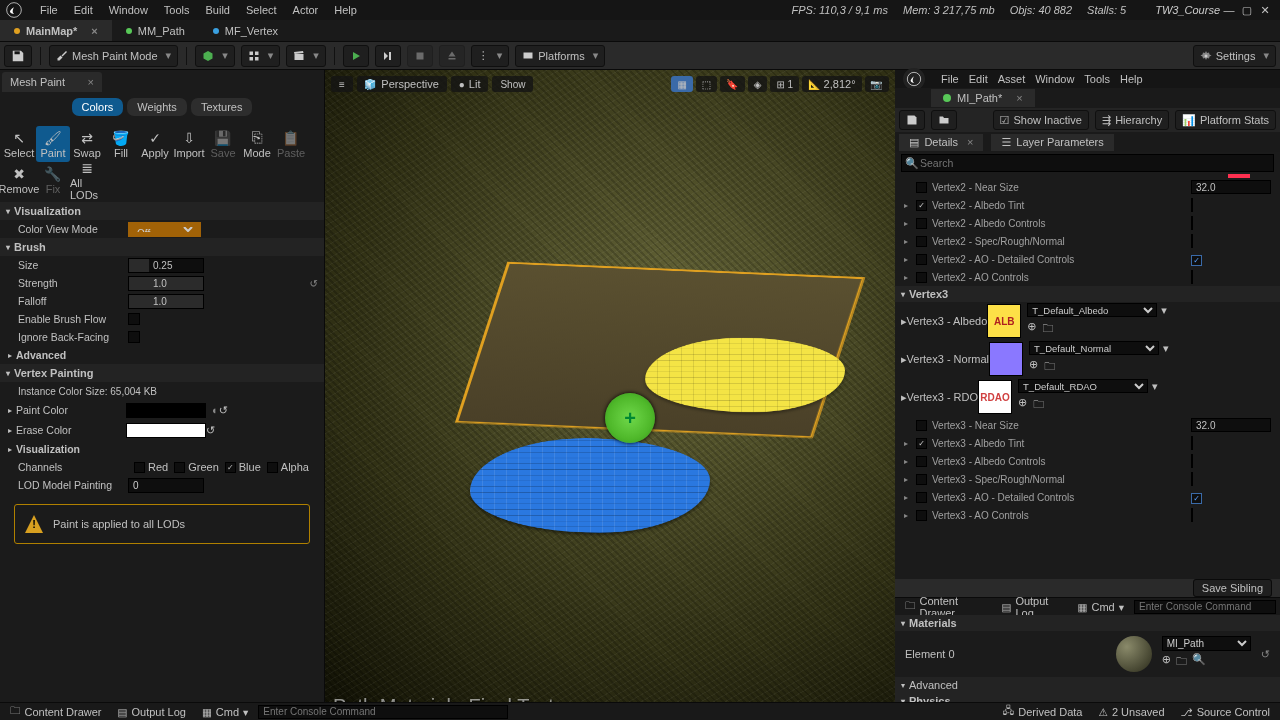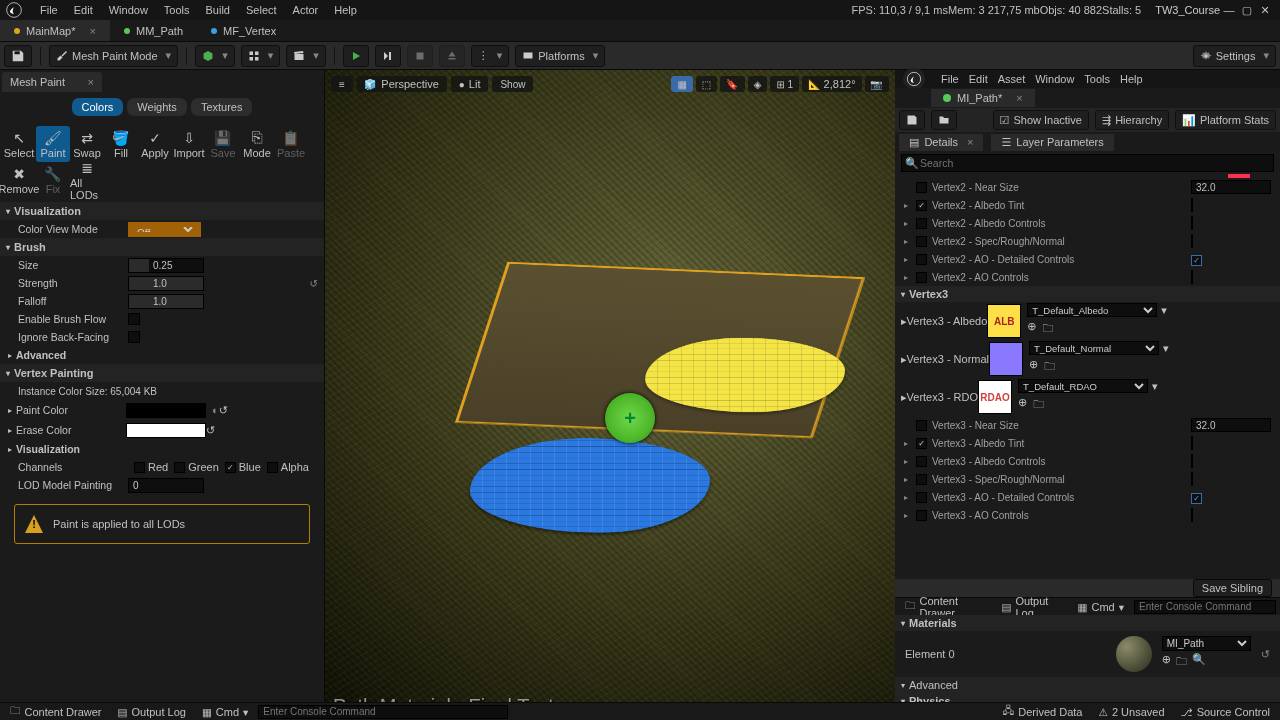--- a/index.html
+++ b/index.html
@@ -2,27 +2,27 @@
 <html><head>
 <meta charset="utf-8">
 <style>
 * { margin: 0; padding: 0; box-sizing: border-box; font-family: "Segoe UI", Arial, sans-serif; font-size: 11px; color: #c0c0c0; user-select: none; }
 body { width: 1280px; height: 720px; background: #151515; overflow: hidden; position: relative; }
 
 
 .menubar { height: 20px; background: #151515; display: flex; align-items: center; padding: 0 6px; }
 .menubar .logo { width: 16px; height: 16px; margin-right: 10px; }
 .menubar .menu-item { padding: 0 8px; cursor: pointer; }
-.menubar .stats { margin-left: auto; display: flex; gap: 0; color: #9a9a9a; font-size: 10px; }
+.menubar .stats { margin-left: auto; display: flex; gap: 15px; color: #9a9a9a; font-size: 10px; font-style: italic; }
 .menubar .wb { width: 18px; height: 14px; display: flex; align-items: center; justify-content: center; cursor: pointer; }
 
 
 .tabrow { height: 22px; background: #1a1a1a; display: flex; align-items: stretch; border-bottom: 1px solid #0a0a0a; }
 .tabrow .tab { display: flex; align-items: center; padding: 0 14px; gap: 6px; font-size: 11px; color: #c0c0c0; }
-.tabrow .tab.active { background: #2a2a2a; }
+.tabrow .tab.active { background: #2a2a2a; font-weight: bold; }
 .tabrow .tab .dot { width: 6px; height: 6px; border-radius: 50%; }
 .tabrow .close-x { margin-left: 8px; color: #888; }
 
 
 .toolbar { height: 28px; background: #2a2a2a; display: flex; align-items: center; padding: 0 4px; gap: 6px; border-bottom: 1px solid #0a0a0a; }
 .toolbar .btn { background: #1f1f1f; border: 1px solid #0f0f0f; border-radius: 3px; height: 22px; display: inline-flex; align-items: center; padding: 0 6px; cursor: pointer; gap: 4px; }
 .toolbar .sep { width: 1px; height: 18px; background: #111; margin: 0 2px; }
 .toolbar .spacer { flex: 1; }
 .toolbar .dd::after { content: "▾"; margin-left: 4px; color: #888; }
 

